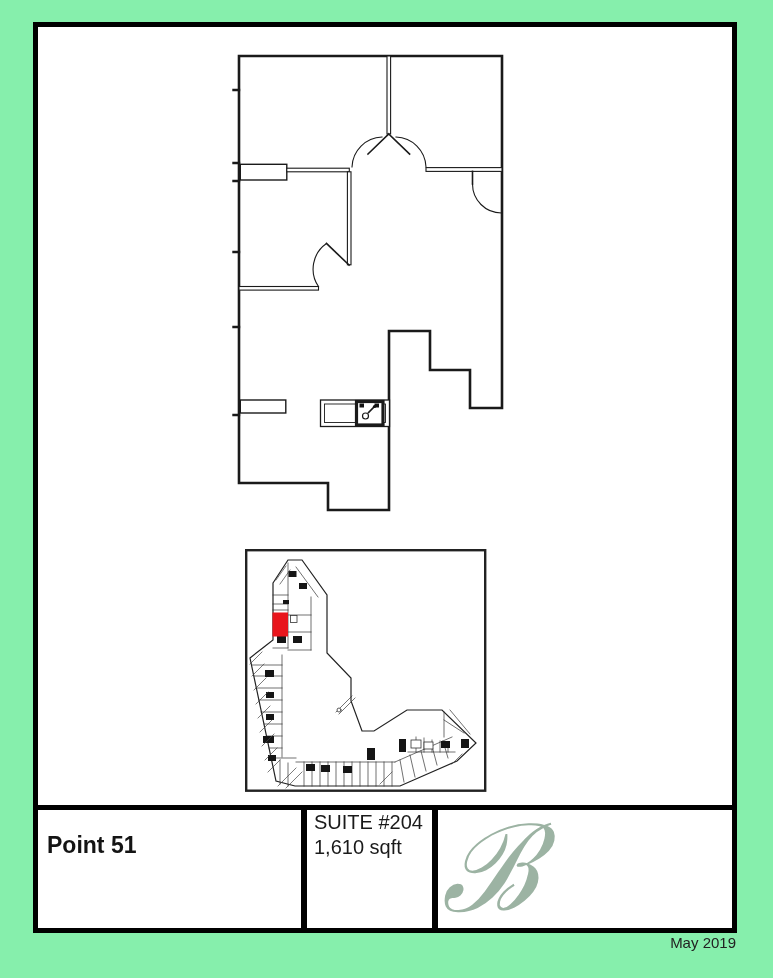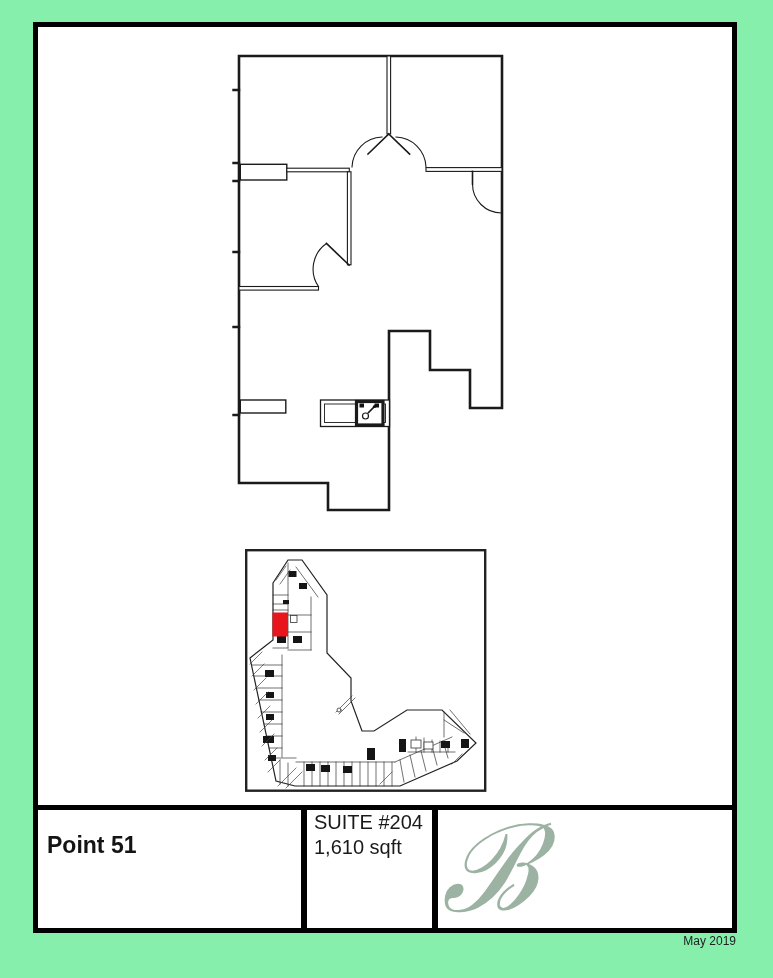--- a/index.html
+++ b/index.html
@@ -20,21 +20,21 @@
              font-size:23px;line-height:28px;letter-spacing:0px;color:#141414;}
   .cell-suite{width:131px;border-left:6px solid #000;padding:0 0 0 7px;
               font-size:20px;line-height:25px;color:#1a1a1a;}
   .cell-logo{flex:1;border-left:6px solid #000;position:relative;overflow:hidden;}
   .logo-b{position:absolute;left:2px;top:0px;font-family:"DejaVu Serif",serif;
           font-style:italic;font-size:118px;line-height:1;color:#9cb3a3;
           transform:rotate(-2deg);}
   .logo-text{position:absolute;left:36px;top:46px;font-weight:bold;font-size:46px;
              line-height:1.1;letter-spacing:-1px;color:#0c0c0c;
              border-bottom:4px solid #c9a452;padding:0 6px 1px 2px;}
-  .date-note{position:absolute;top:934px;right:37px;font-size:12px;color:#222;}
+  .date-note{position:absolute;top:934px;right:37px;font-size:15px;color:#222;}
 </style>
 </head>
 <body>
 
 <div class="page">
 
   <div class="sheet-frame"></div>
 
   <svg class="main-plan" viewBox="230 45 290 480">
     <g stroke="#1a1a1a" fill="none" stroke-linecap="square">

